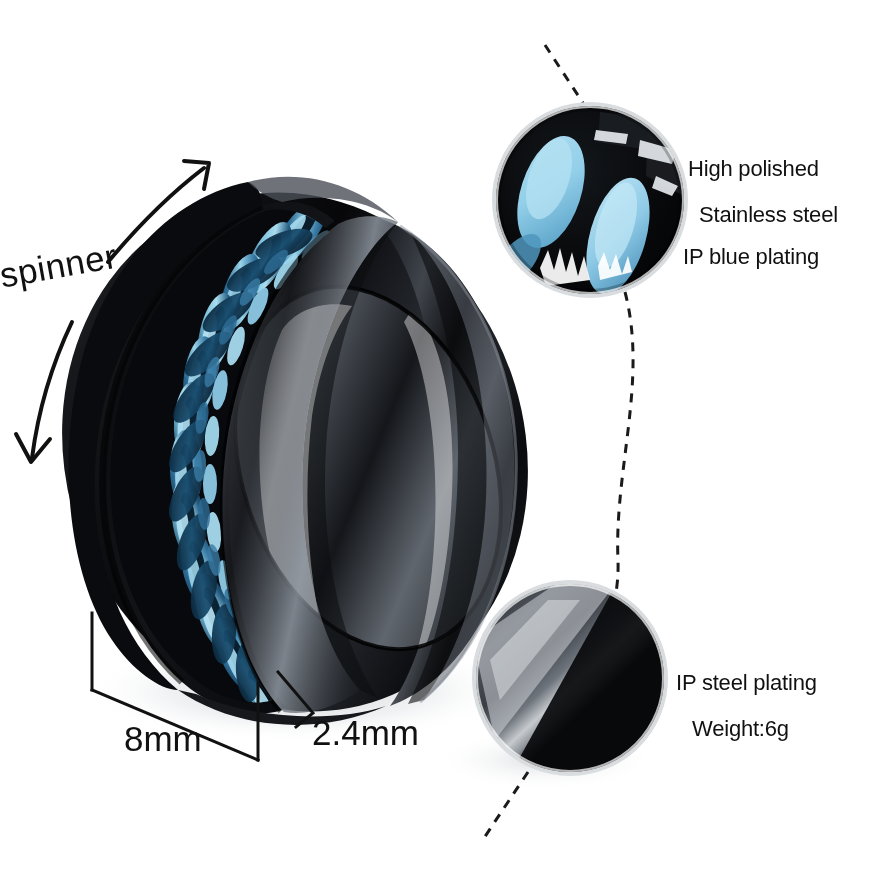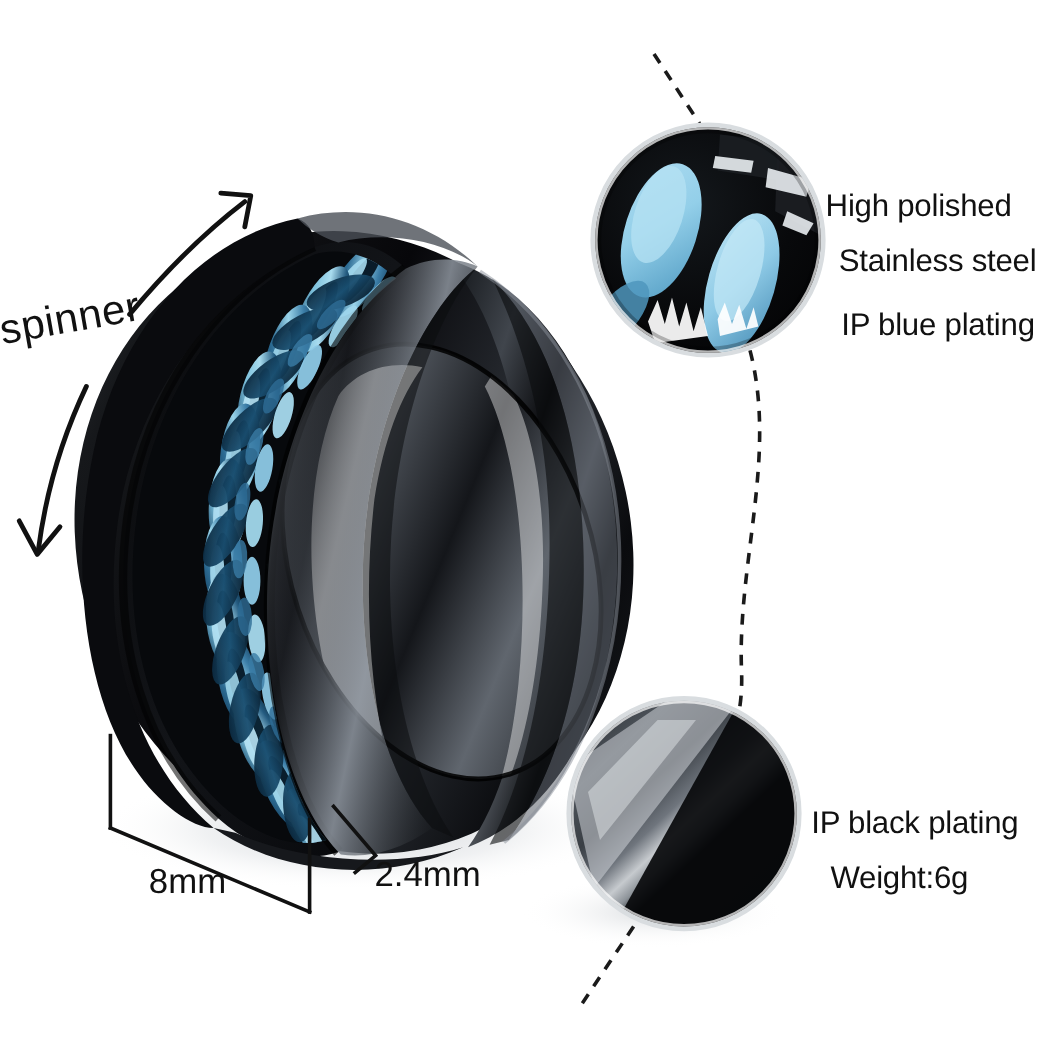--- a/index.html
+++ b/index.html
@@ -26,39 +26,39 @@
 
   
   .anno {
     position: absolute;
     color: #111111;
     font-family: "Liberation Sans", sans-serif;
     white-space: nowrap;
     line-height: 1.0;
   }
   .spec-line {
-    font-size: 26px;
+    font-size: 22px;
     letter-spacing: -0.2px;
   }
   .dim-label {
-    font-size: 29px;
+    font-size: 35px;
   }
   .spinner-label {
     font-size: 35px;
     letter-spacing: 0.5px;
     transform: rotate(-10deg);
     transform-origin: left center;
   }
 
   
   #spec-top   { left: 688px; top: 158px; }
   #spec-bot   { left: 676px; top: 672px; }
   .spec-top-l1 { position:absolute; left:0; top:0px;  }
   .spec-top-l2 { position:absolute; left:-5px; top:46px;margin-left:16px; }
-  .spec-top-l3 { position:absolute; left:-5px; top:99px;margin-left:18px; }
+  .spec-top-l3 { position:absolute; left:-5px; top:88px; }
   .spec-bot-l1 { position:absolute; left:0; top:0px;  }
   .spec-bot-l2 { position:absolute; left:16px; top:46px; }
 
   #label-8mm   { left: 124px; top: 721px; }
   #label-24mm  { left: 312px; top: 715px; }
   #label-spinner { left: 0px;  top: 258px; }
 </style>
 </head>
 <body>
 
@@ -487,17 +487,17 @@
 
   <div class="anno dim-label" id="label-24mm">2.4mm</div>
 
   <div class="anno" id="spec-top">
     <div class="anno spec-line spec-top-l1">High polished</div>
     <div class="anno spec-line spec-top-l2">Stainless steel</div>
     <div class="anno spec-line spec-top-l3">IP blue plating</div>
   </div>
 
   <div class="anno" id="spec-bot">
-    <div class="anno spec-line spec-bot-l1">IP black plating</div>
+    <div class="anno spec-line spec-bot-l1">IP steel plating</div>
     <div class="anno spec-line spec-bot-l2">Weight:6g</div>
   </div>
 
 </div>
 
 </body></html>

